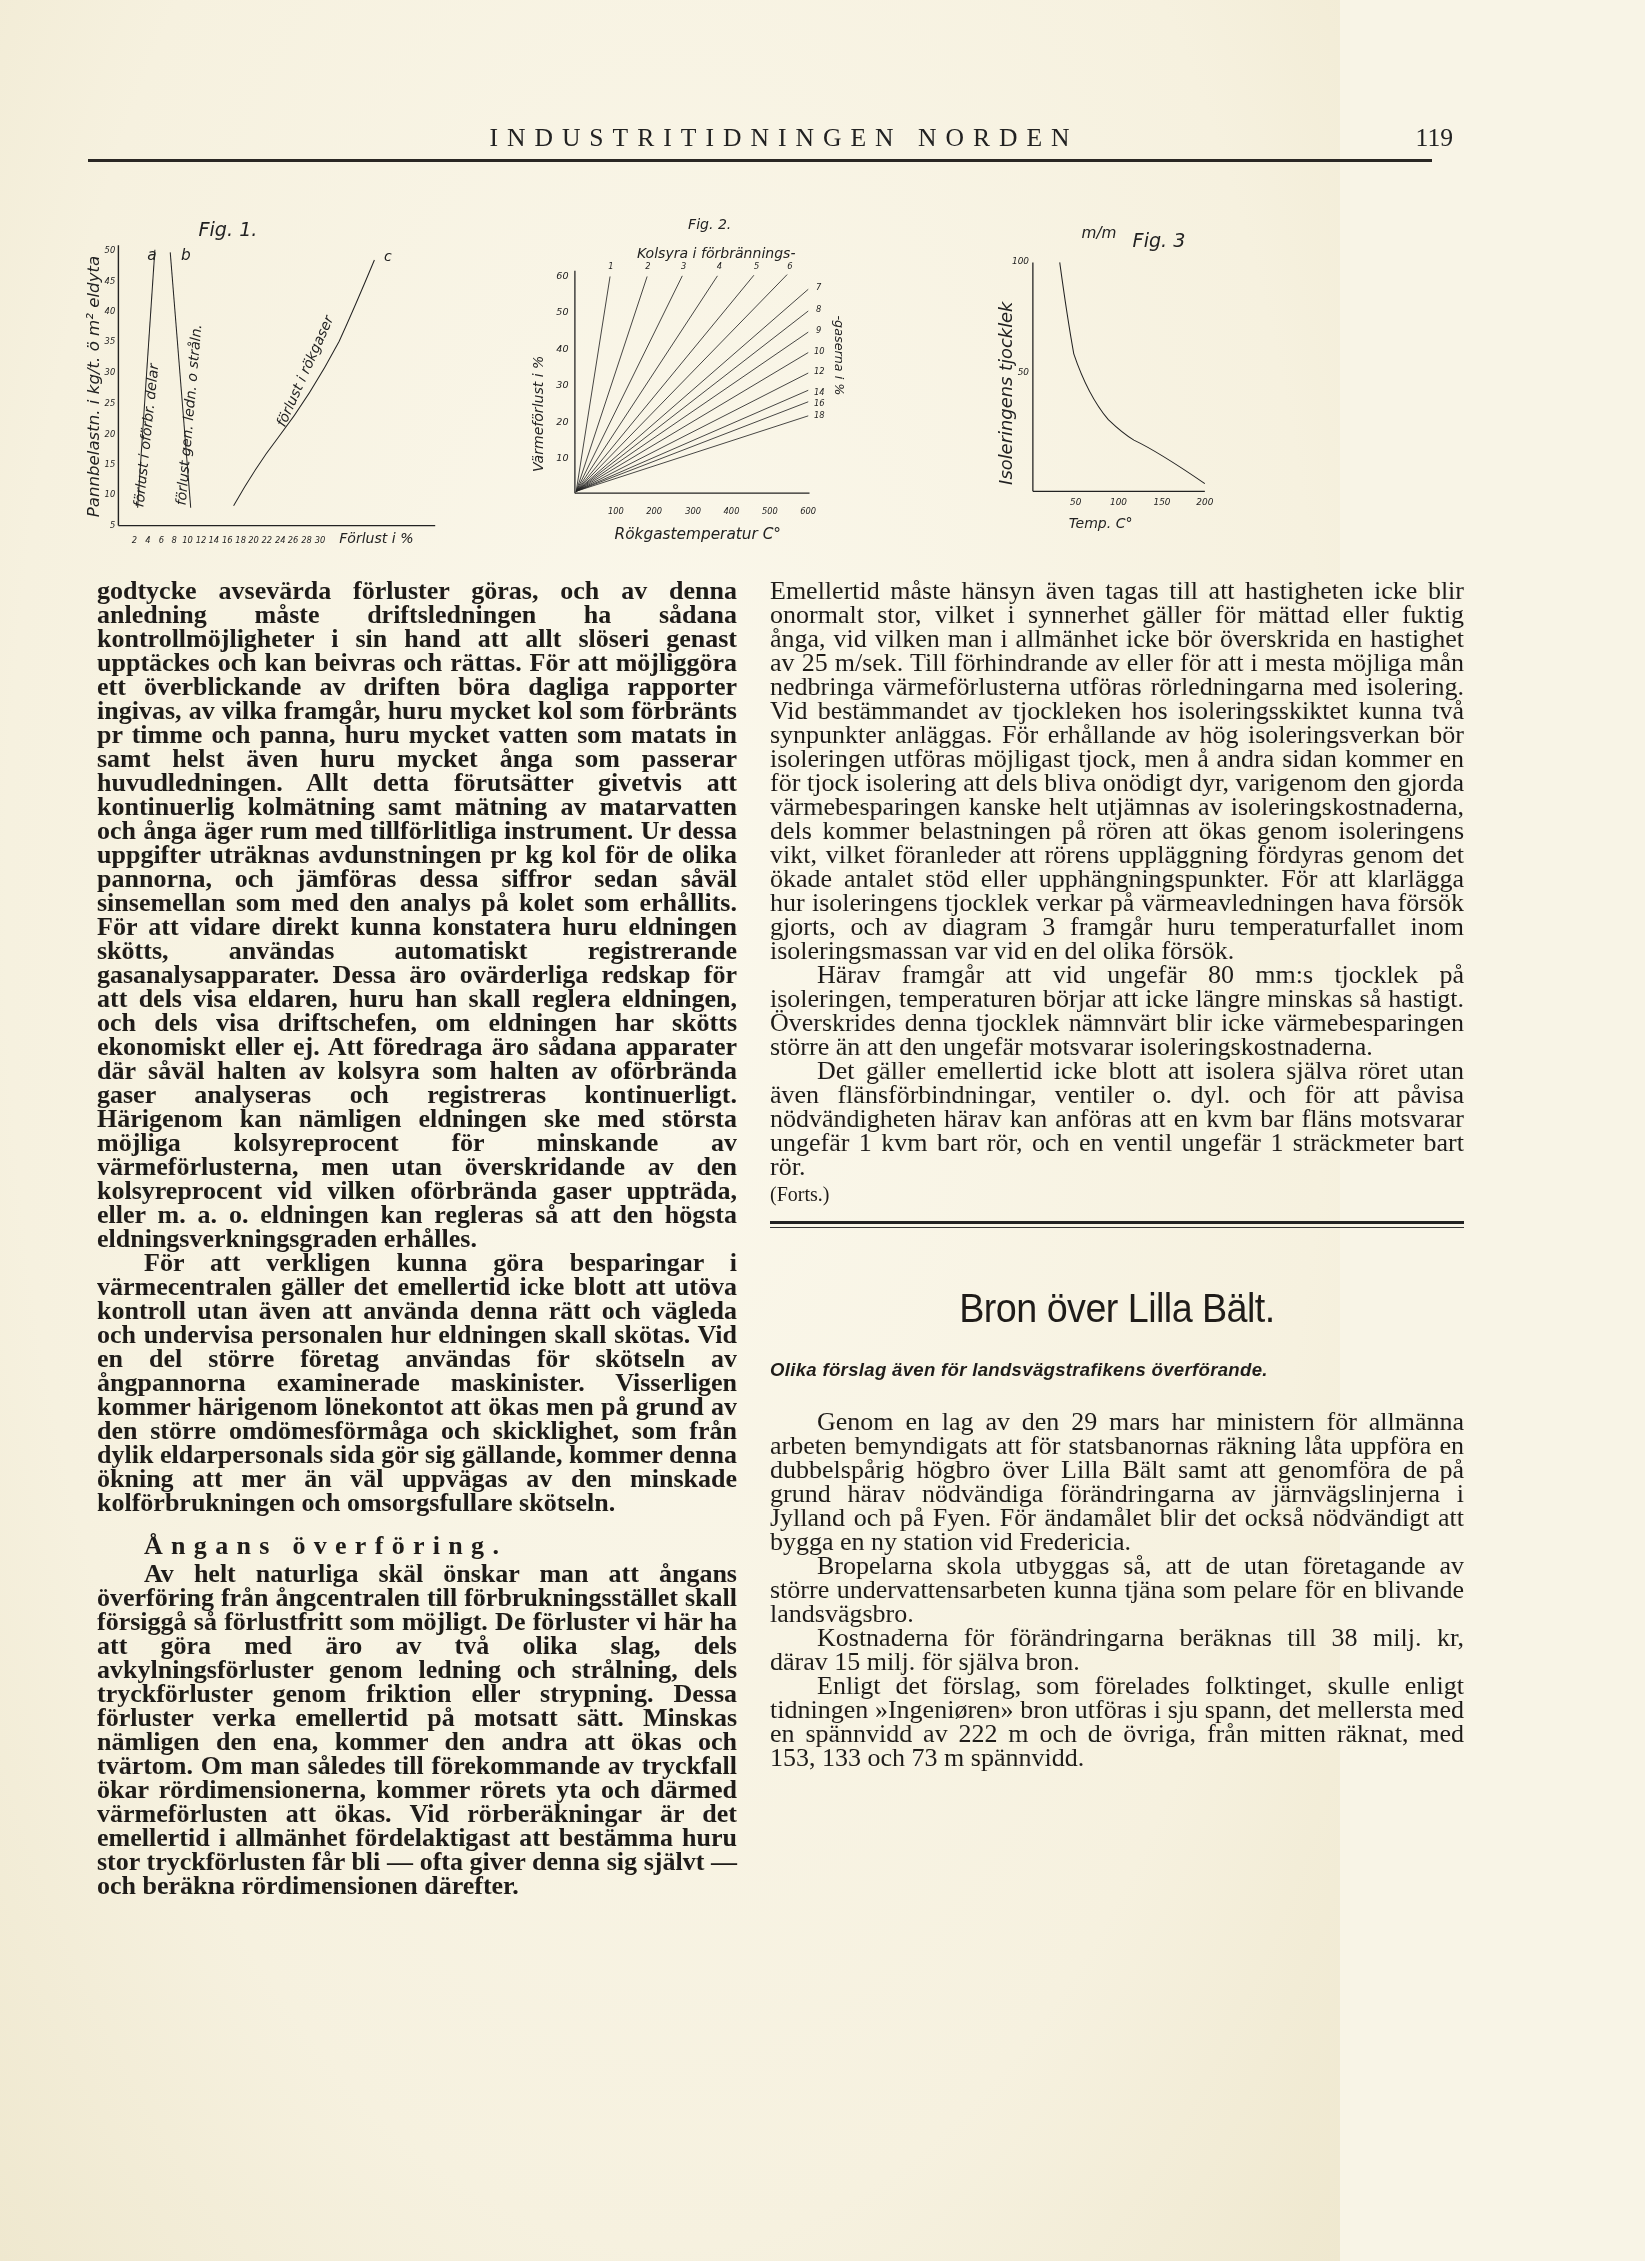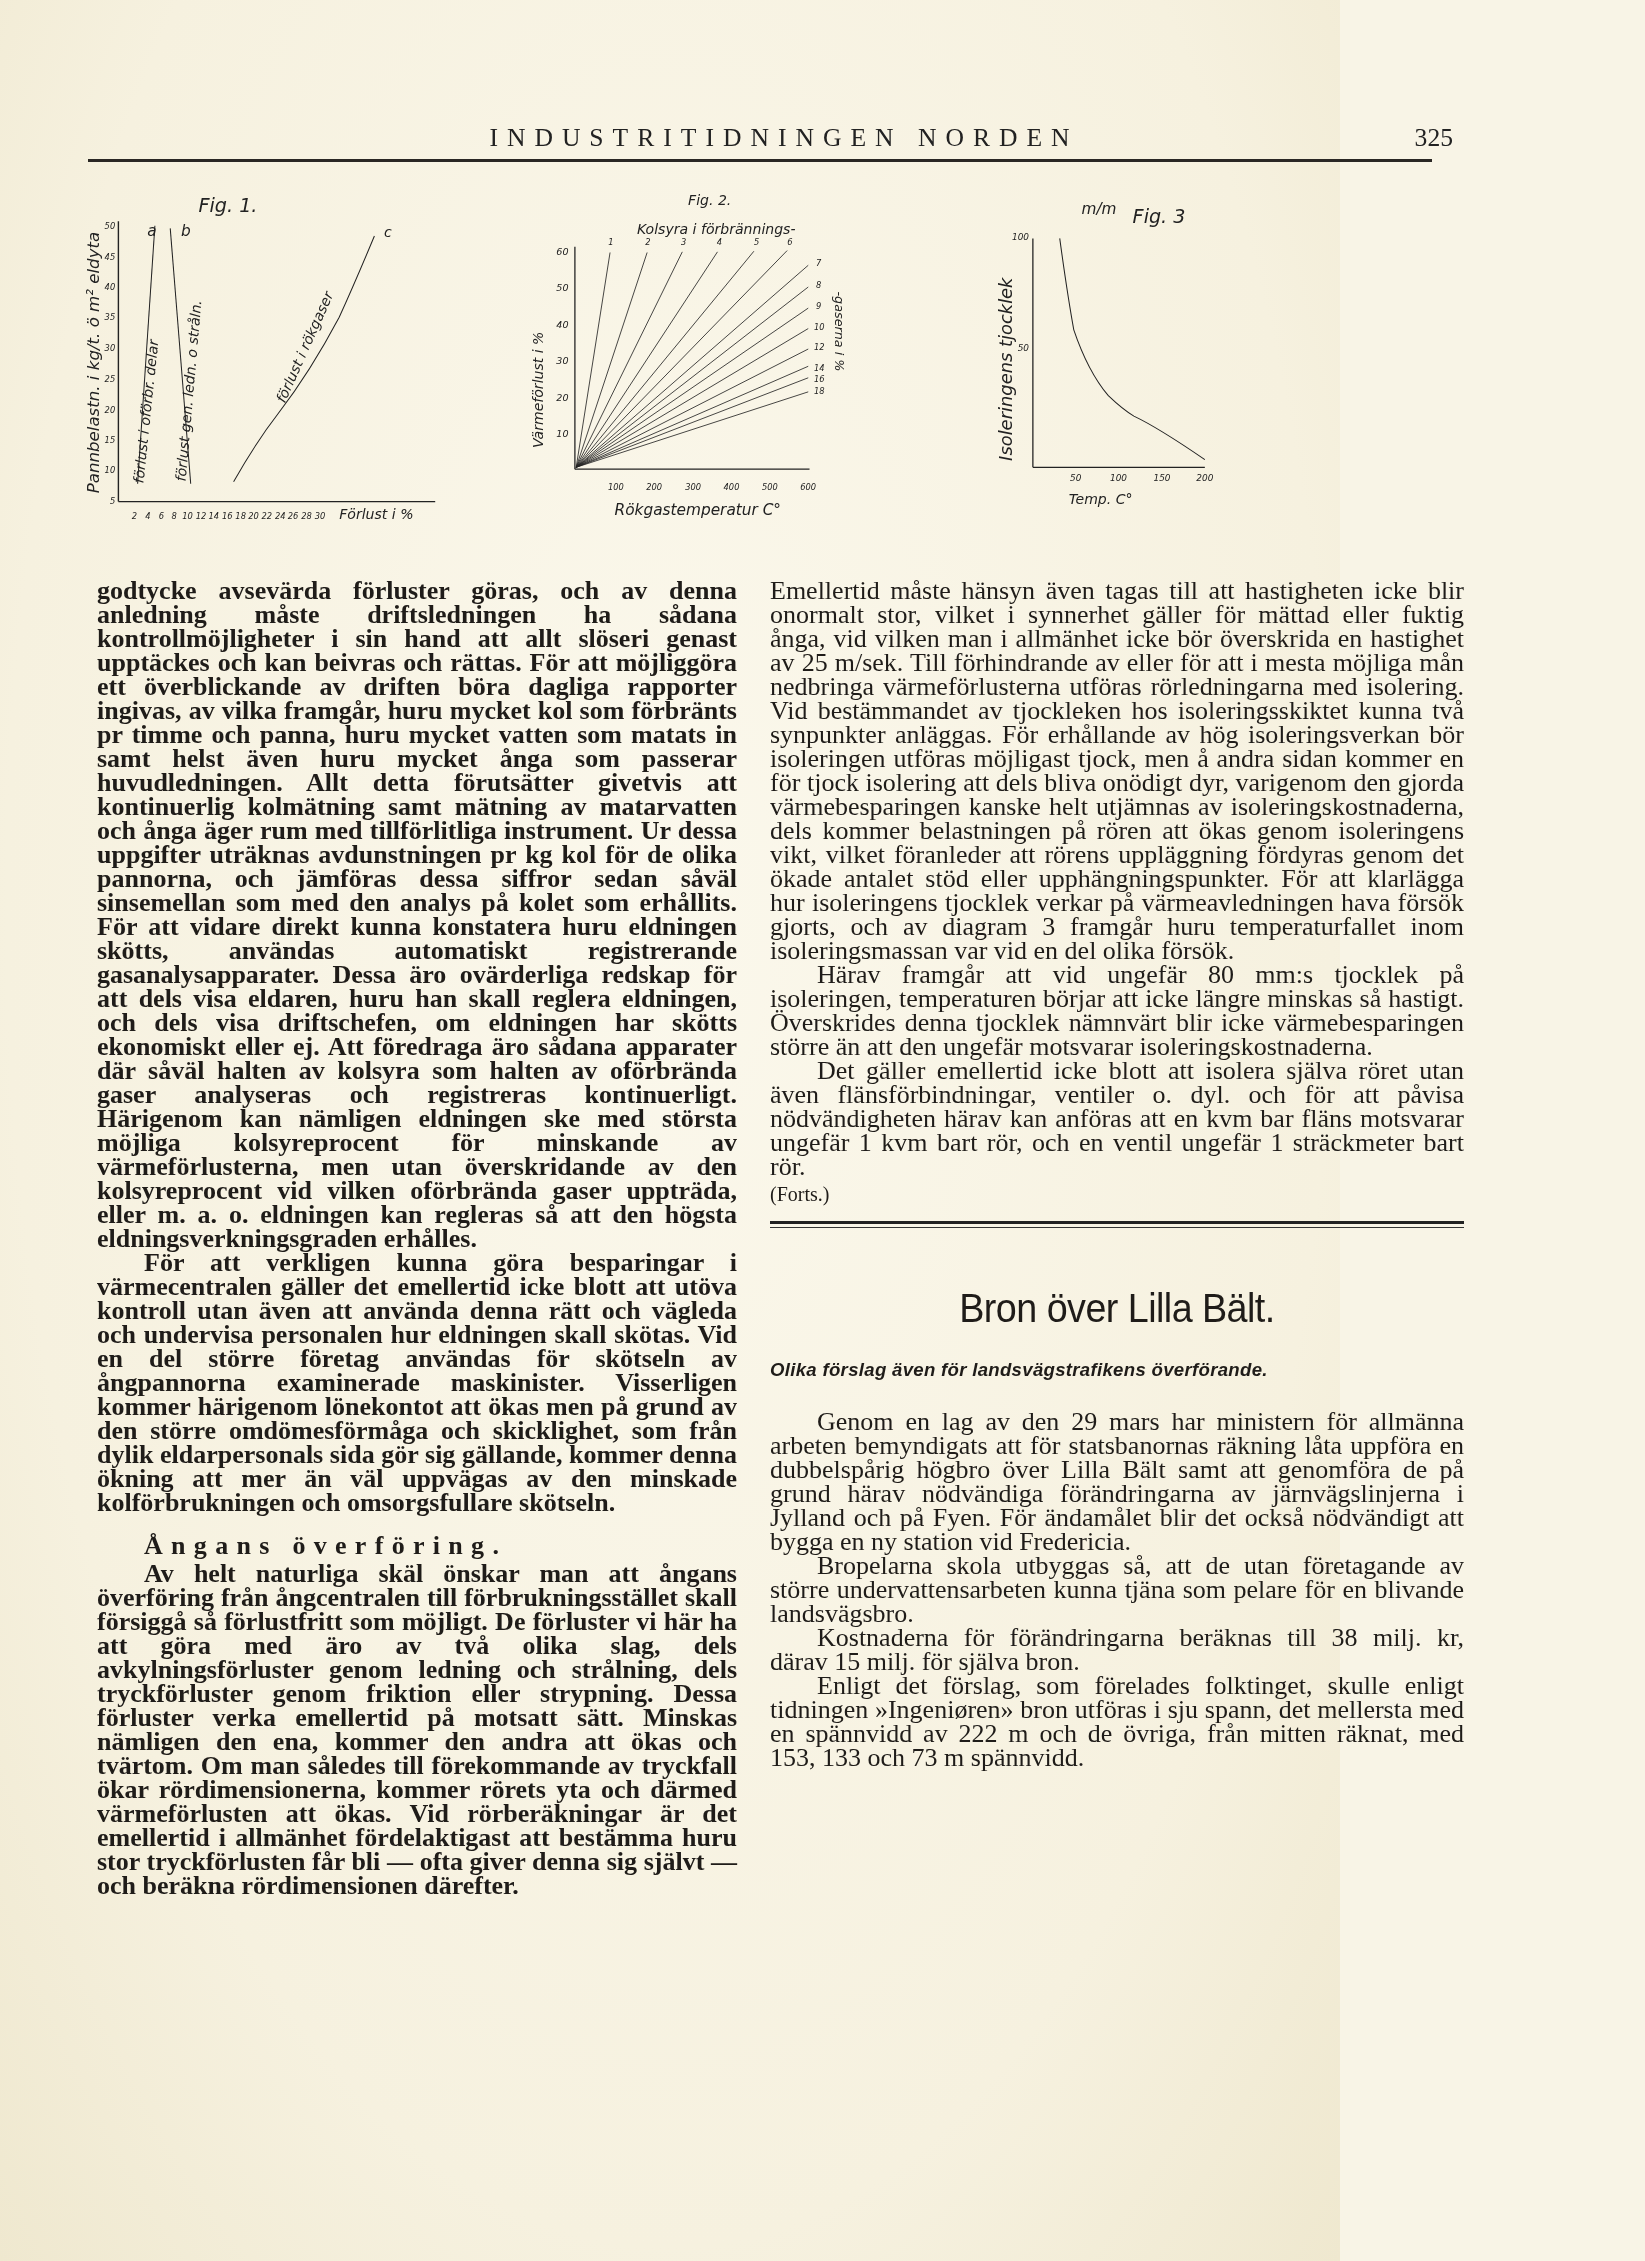--- a/index.html
+++ b/index.html
@@ -6,21 +6,21 @@
   body{width:1645px;height:2261px;background:#f8f4e6;position:relative;overflow:hidden;
        font-family:"DejaVu Serif","Liberation Serif",serif;color:#1d1b18;}
   .page{position:absolute;left:0;top:0;width:1340px;height:2261px;
         background:radial-gradient(ellipse at 50% 40%,#fbf8ec 0%,#f6f1df 70%,#efe8cf 100%);}
   .running-head{position:absolute;top:123px;left:0;width:1645px;height:38px;}
   .running-title{position:absolute;left:448px;top:0;width:672px;text-align:center;
        font-family:"Liberation Serif",serif;font-size:25.6px;letter-spacing:9px;color:#222;}
   .page-number{position:absolute;left:1376px;top:0;width:77px;text-align:right;
        font-family:"Liberation Serif",serif;font-size:25.6px;color:#222;}
   .head-rule{position:absolute;left:88px;top:159px;width:1344px;height:3.2px;background:#2a2724;}
-  .figure{position:absolute;}
+  .figure{position:absolute;margin-top:24px;}
   .figure svg{overflow:visible;}
   .hand{font-family:"DejaVu Sans",sans-serif;font-style:italic;fill:#222;}
   .col{position:absolute;font-family:"Liberation Serif",serif;font-size:26px;line-height:24px;
        text-align:justify;color:#1f1c19;}
   .col p{margin:0;}
   .col p.indent{text-indent:47px;}
   .left-col{left:97px;top:579px;width:640px;font-weight:bold;}
   .right-col{left:770px;top:579px;width:694px;}
   .section-head{letter-spacing:8.3px;text-indent:47px;margin:19px 0 3.8px 0 !important;}
   .forts{font-size:20px;padding-right:70px;margin-top:2.6px !important;}
@@ -32,21 +32,21 @@
   .article-subtitle{font-family:"Liberation Sans",sans-serif;font-style:italic;font-weight:bold;
        font-size:18.6px;margin-top:27px !important;margin-bottom:28px !important;letter-spacing:0.3px;}
 </style>
 </head>
 <body>
 
 <div class="page">
 
   <div class="running-head">
     <div class="running-title">INDUSTRITIDNINGEN NORDEN</div>
-    <div class="page-number">325</div>
+    <div class="page-number">119</div>
   </div>
   <div class="head-rule"></div>
 
   <div class="figure" style="left:64px;top:186px;width:448px;height:365px;">
     <svg width="448" height="365" viewBox="0 0 700 570">
       <text class="hand" x="210" y="40" font-size="30">Fig. 1.</text>
 
       <line x1="85" y1="55" x2="85" y2="493" stroke="#222" stroke-width="2.2"></line>
       <line x1="85" y1="493" x2="580" y2="493" stroke="#222" stroke-width="2.2"></line>
 

